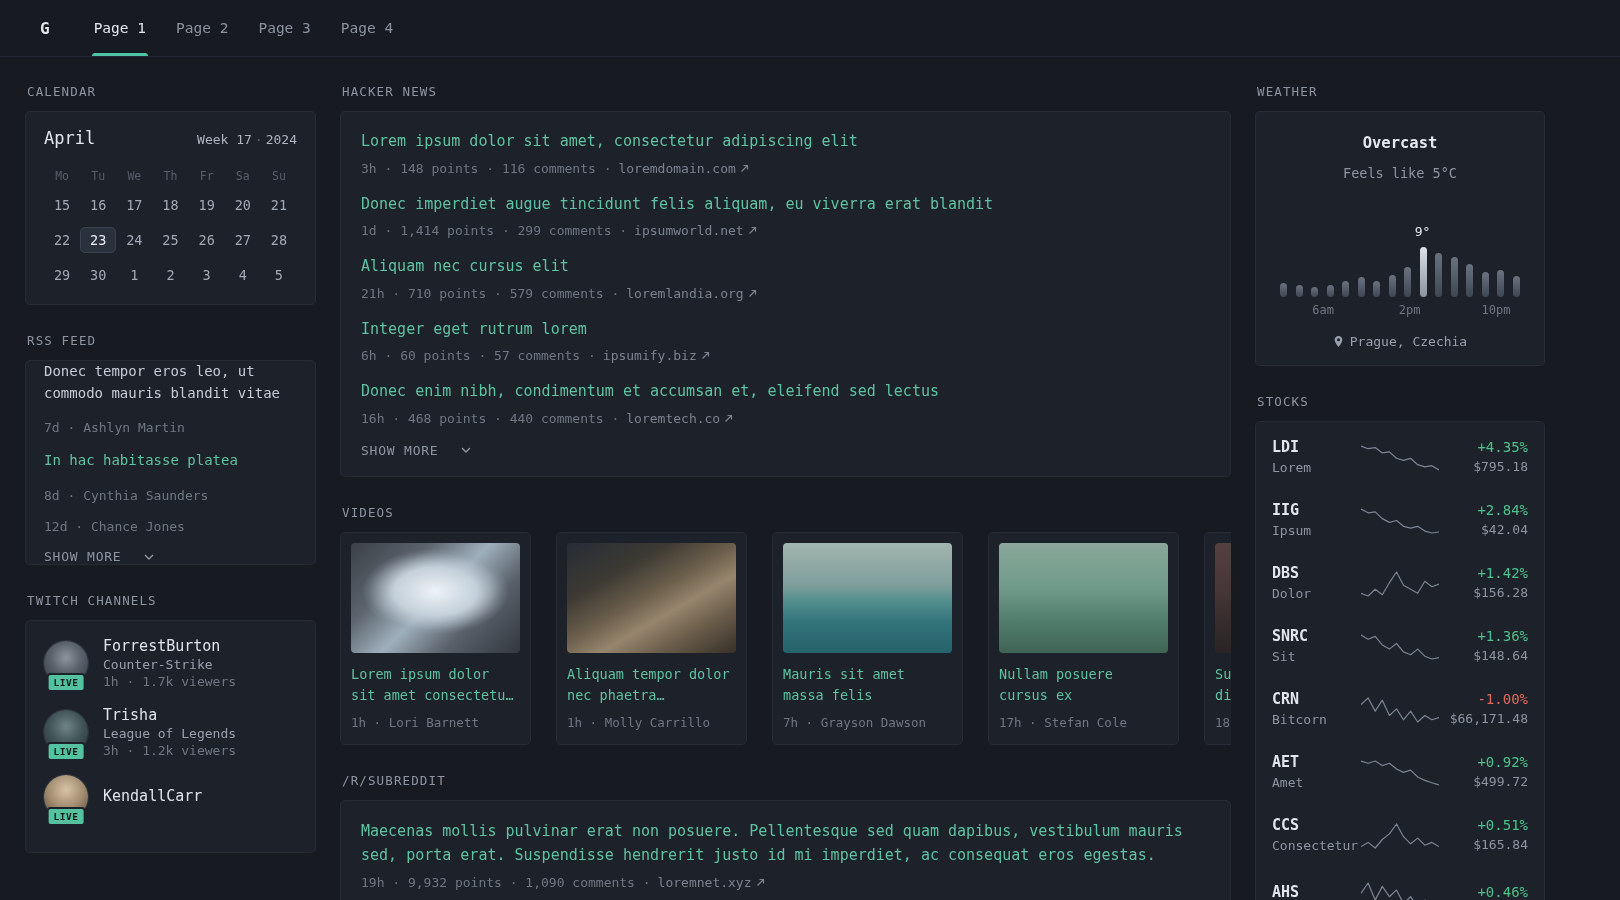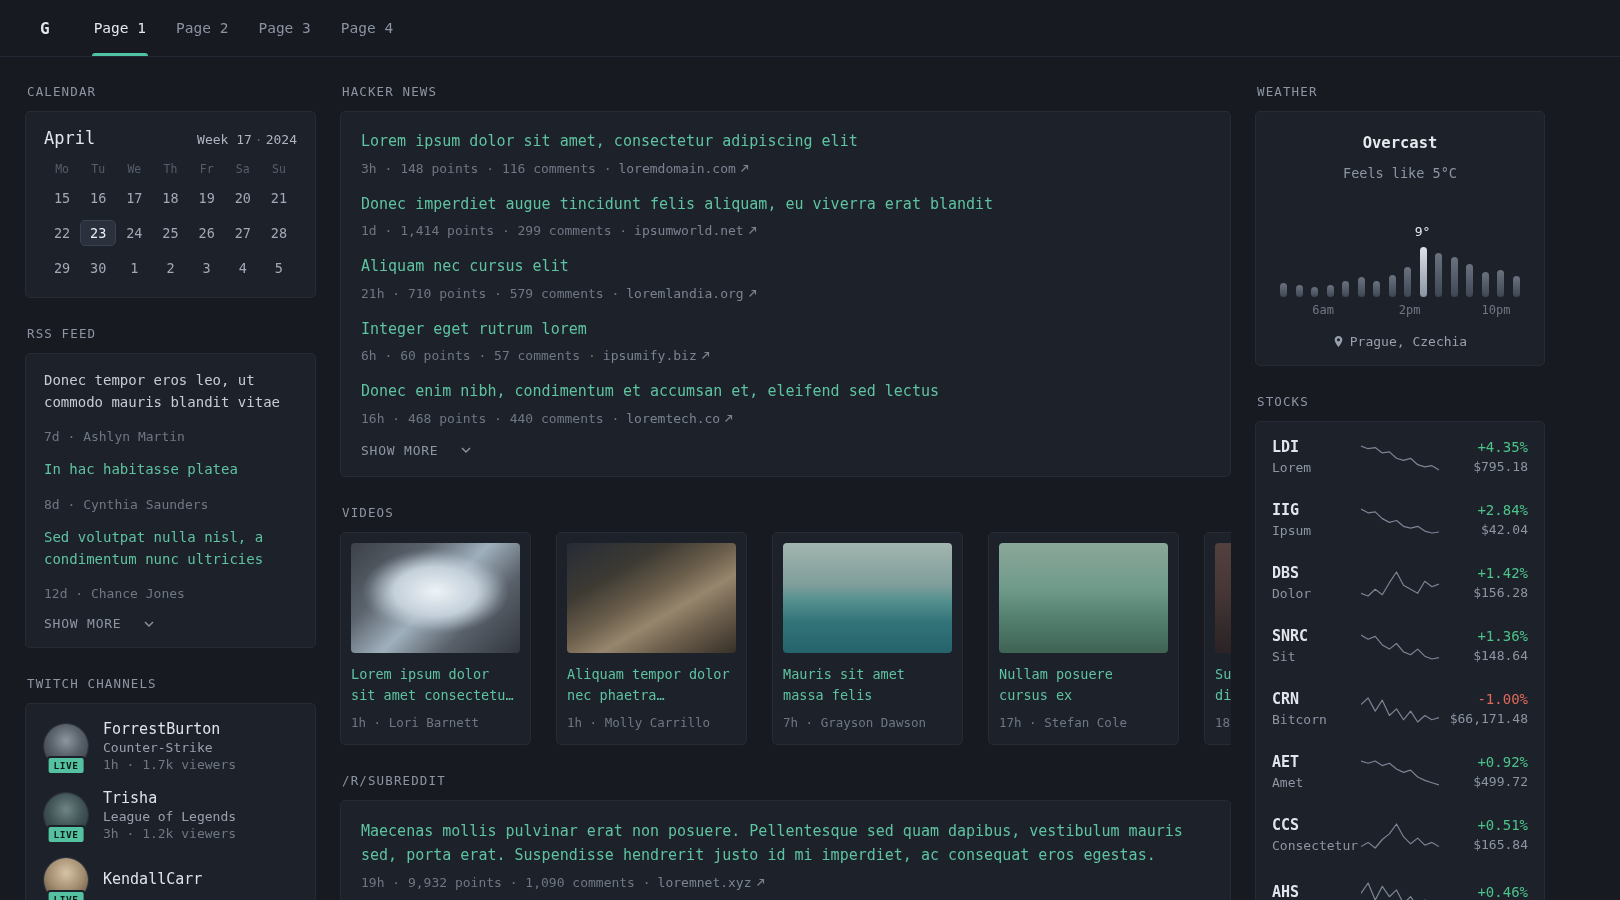--- a/index.html
+++ b/index.html
@@ -15,30 +15,30 @@
   .tab{color:#8b93a1;font-size:14.5px;display:flex;align-items:center;position:relative;cursor:pointer;padding:0 2px}
   .tab.active{color:#e4e8ee}
   .tab.active::after{content:"";position:absolute;left:0;right:0;bottom:0;height:3px;background:#4fc4a2;border-radius:3px 3px 0 0}
   
   .grid{display:grid;grid-template-columns:291px 891px 290px;gap:24px;padding:27px 25px 0}
   .section{margin-bottom:28px}
   .section-title{font-size:12.5px;color:#8d95a3;letter-spacing:.09em;margin:0 0 12px 2px}
   .card{background:#1d212a;border:1px solid #262b35;border-radius:5px}
   
   .cal-card{padding:16px 18px}
-  .cal-head{display:flex;justify-content:space-between;align-items:baseline;margin-bottom:14px}
+  .cal-head{display:flex;justify-content:space-between;align-items:baseline;margin-bottom:21px}
   .cal-month{font-size:17px;color:#e3e7ed}
   .cal-right{font-size:13px;color:#aeb5c1}
   .cal-right .sep{color:#5c6470;padding:0 3px}
   .cal-grid{display:grid;grid-template-columns:repeat(7,1fr);row-gap:9px;text-align:center}
   .cal-wd{font-size:11.5px;color:#565e6c}
   .cal-day{font-size:13.5px;color:#a2a9b6;padding:5px 0}
   .cal-day.selected{background:#2a303c;border:1px solid #3a4251;border-radius:5px;color:#eaedf1;padding:4px 0}
   
-  .rss-card{padding:16px 18px}
+  .rss-card{padding:0 18px}
   .rss-item{margin-bottom:15px}
   .rss-title{font-size:14px;line-height:1.55;color:#5ec3a1;cursor:pointer}
   .rss-title.read{color:#c6ccd5}
   .rss-meta{font-size:13px;color:#6f7784;margin-top:16px}
   
   .show-more{display:flex;align-items:center;gap:23px;color:#8d95a3;font-size:13px;letter-spacing:.06em;cursor:pointer;margin-top:4px}
   
   .tw-card{padding:16px 18px}
   .tw-item{display:flex;gap:15px;margin-bottom:17px;align-items:center;cursor:pointer}
   .tw-avatar{position:relative;width:44px;height:44px;border-radius:50%;flex-shrink:0;box-shadow:0 0 0 1px #2e3540}
@@ -164,21 +164,20 @@
       <div class="card rss-card">
         <div class="rss-item">
           <div class="rss-title read">Donec tempor eros leo, ut commodo mauris blandit vitae</div>
           <div class="rss-meta">7d · Ashlyn Martin</div>
         </div>
         <div class="rss-item">
           <div class="rss-title">In hac habitasse platea</div>
           <div class="rss-meta">8d · Cynthia Saunders</div>
         </div>
         <div class="rss-item">
-          <div class="rss-title">Sed volutpat nulla nisl, a condimentum nunc ultricies</div>
           <div class="rss-meta">12d · Chance Jones</div>
         </div>
         <div class="show-more">
           <span>SHOW MORE</span>
           <span class="icon">
               <svg width="10" height="6" viewBox="0 0 10 6">
                 <path d="M1 1 L5 5 L9 1" stroke="#8d95a3" stroke-width="1.4" fill="none"></path>
               </svg>
             </span>
         </div>

